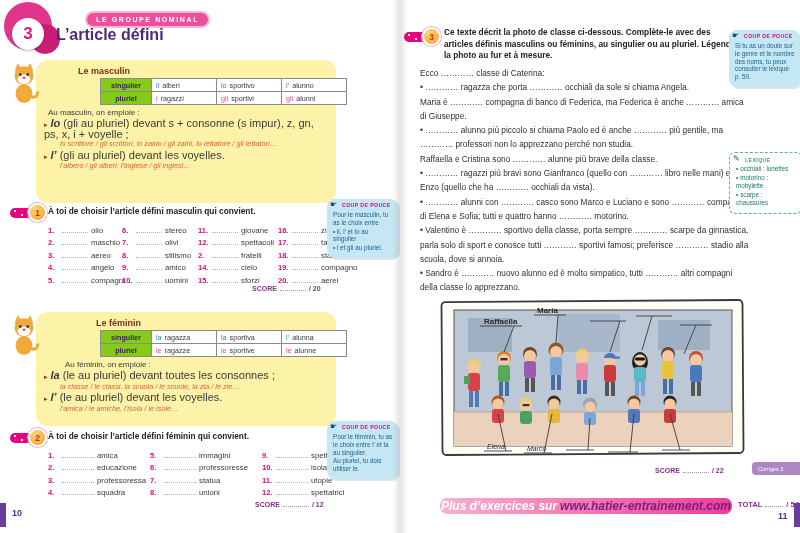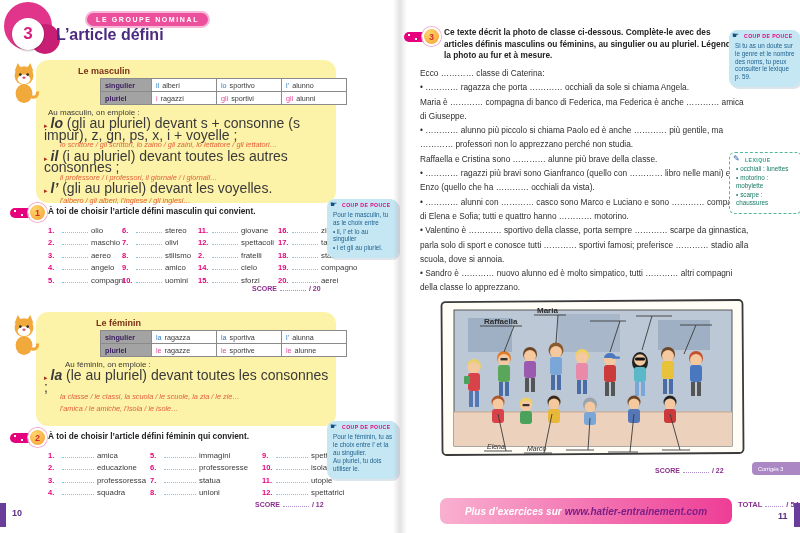--- a/index.html
+++ b/index.html
@@ -17,27 +17,27 @@
     box-shadow:0 1px 2px rgba(0,0,0,.25);}
   .grouppill{left:85px;top:11px;height:13px;padding:0 9px;background:#ec4f9b;border:2px solid #f7b8d7;
     border-radius:9px;color:#fff;font-weight:bold;font-size:7px;letter-spacing:1.6px;
     display:flex;align-items:center;}
   .pagetitle{left:56px;top:26px;font-size:16px;font-weight:bold;color:#4b2b80;}
   
   .ybox{background:#fdf3a8;border-radius:12px;}
   .yhead{font-size:9px;font-weight:bold;color:#7a3016;padding-left:28px;}
   .gtable{border-collapse:collapse;font-size:7.2px;}
   .gtable td{border:1px solid #8a8a8a;background:#fff;padding:1px 4px;height:10px;min-width:56px;color:#3a3a3a;}
-  .gtable td.lbl{background:#a3a3a3;color:#3d2260;font-weight:bold;min-width:42px;}
+  .gtable td.lbl{background:#84cc16;color:#3d2260;font-weight:bold;min-width:42px;text-align:center;}
   .art{margin-right:3px;}
   .art.s{color:#2f7fc1;}
   .art.p{color:#e6489b;}
   .intro{font-size:8px;color:#3a3a3a;}
   .rule{margin-bottom:2px;}
-  .rule-line{font-size:14px;color:#3a3a3a;line-height:9.5px;}
+  .rule-line{font-size:11px;color:#3a3a3a;line-height:9.5px;}
   .rule-line::before{content:"▸";color:#a8301c;margin-right:3px;font-size:7px;}
   .rule-line .lead{font-style:italic;font-weight:bold;}
   .rule-ex{font-size:7.3px;font-style:italic;color:#e2603a;margin-left:16px;line-height:9.5px;}
   
   .dice{width:24px;height:10px;background:#e6007e;border-radius:5px;}
   .dice::after{content:"";position:absolute;inset:0;
     background-image:radial-gradient(circle at 5px 3px,#fff 1.1px,transparent 1.4px),
                      radial-gradient(circle at 12px 7px,#fff 1.1px,transparent 1.4px),
                      radial-gradient(circle at 19px 3px,#fff 1.1px,transparent 1.4px);}
   .exnum{width:15px;height:15px;border-radius:50%;background:radial-gradient(circle at 35% 30%,#ffd76e,#f59e2f);
@@ -60,21 +60,21 @@
   .tip div{margin-bottom:1px;}
   .vocab{background:#fff;border:1.5px dashed #52b79b;border-radius:6px;padding:12px 5px 5px 6px;
        font-size:6.3px;color:#177a64;line-height:8.5px;}
   .vocab::before{content:"✎";position:absolute;top:2px;left:3px;color:#2766a8;font-size:8px;}
   .vocab .tag{position:absolute;top:3px;left:15px;color:#2fa184;font-weight:bold;font-size:5.2px;letter-spacing:.4px;}
   .ventry::before{content:"•";margin-right:2px;}
   
   .filltext p{margin:0;font-size:8.3px;line-height:14.3px;color:#2f2f2f;}
   
   .band{background:linear-gradient(90deg,#f9b0d0,#ee3d96);border-radius:7px;display:flex;align-items:center;
-        justify-content:center;font-style:italic;font-weight:bold;font-size:10px;height:26px;}
+        justify-content:center;font-style:italic;font-weight:bold;font-size:12px;height:16px;}
   .band .lbl{color:#fff;margin-right:3px;}
   .band .url{color:#7b1f86;}
   .corrtab{background:#ab87c4;border-radius:4px 0 0 4px;color:#fff;font-size:5.5px;height:13px;
         display:flex;align-items:center;padding-left:6px;}
   .pagenum{font-size:9px;font-weight:bold;color:#5b2d86;}
   .pagebar{background:#6a3d9a;width:6px;height:24px;}
 </style>
 </head>
 <body>
 
@@ -109,24 +109,20 @@
     </tbody>
       </table>
     <div class="abs intro" style="left:12px;top:48px;">Au masculin, on emploie :</div>
     <div class="abs" style="left:8px;top:59px;width:286px;">
 
         <div class="rule">
           <div class="rule-line"><span class="lead">lo</span><span> (gli au pluriel) devant s + consonne (s impur), z, gn, ps, x, i + voyelle ;</span></div>
           <div class="rule-ex">lo scrittore / gli scrittori, lo zaino / gli zaini, lo iettatore / gli iettatori…</div>
         </div>
 
-        <div class="rule">
-          <div class="rule-line"><span class="lead">il</span><span> (i au pluriel) devant toutes les autres consonnes ;</span></div>
-          <div class="rule-ex">il professore / i professori, il giornale / i giornali…</div>
-        </div>
 
         <div class="rule">
           <div class="rule-line"><span class="lead">l’</span><span> (gli au pluriel) devant les voyelles.</span></div>
           <div class="rule-ex">l’albero / gli alberi, l’inglese / gli inglesi…</div>
         </div>
       </div>
   </div>
 
   <svg class="abs" style="left:8px;top:62px;" width="32" height="42" viewBox="0 0 30 40">
     <ellipse cx="15" cy="30" rx="8" ry="9" fill="#f2a93b"></ellipse>
@@ -208,20 +204,21 @@
       </table>
     <div class="abs intro" style="left:29px;top:48px;">Au féminin, on emploie :</div>
     <div class="abs" style="left:8px;top:59px;width:286px;">
 
         <div class="rule">
           <div class="rule-line"><span class="lead">la</span><span> (le au pluriel) devant toutes les consonnes ;</span></div>
           <div class="rule-ex">la classe / le classi, la scuola / le scuole, la zia / le zie…</div>
         </div>
 
         <div class="rule">
+          <div class="rule-line"><span class="lead">l’</span><span> (le au pluriel) devant les voyelles.</span></div>
           <div class="rule-ex">l’amica / le amiche, l’isola / le isole…</div>
         </div>
       </div>
   </div>
 
   <svg class="abs" style="left:8px;top:314px;" width="32" height="42" viewBox="0 0 30 40">
     <ellipse cx="15" cy="30" rx="8" ry="9" fill="#f2a93b"></ellipse>
     <path d="M22,33 q6,2 6,-5" stroke="#f2a93b" stroke-width="3" fill="none"></path>
     <polygon points="6,9 9,1 13,7" fill="#f2a93b"></polygon>
       <polygon points="24,9 21,1 17,7" fill="#f2a93b"></polygon>

